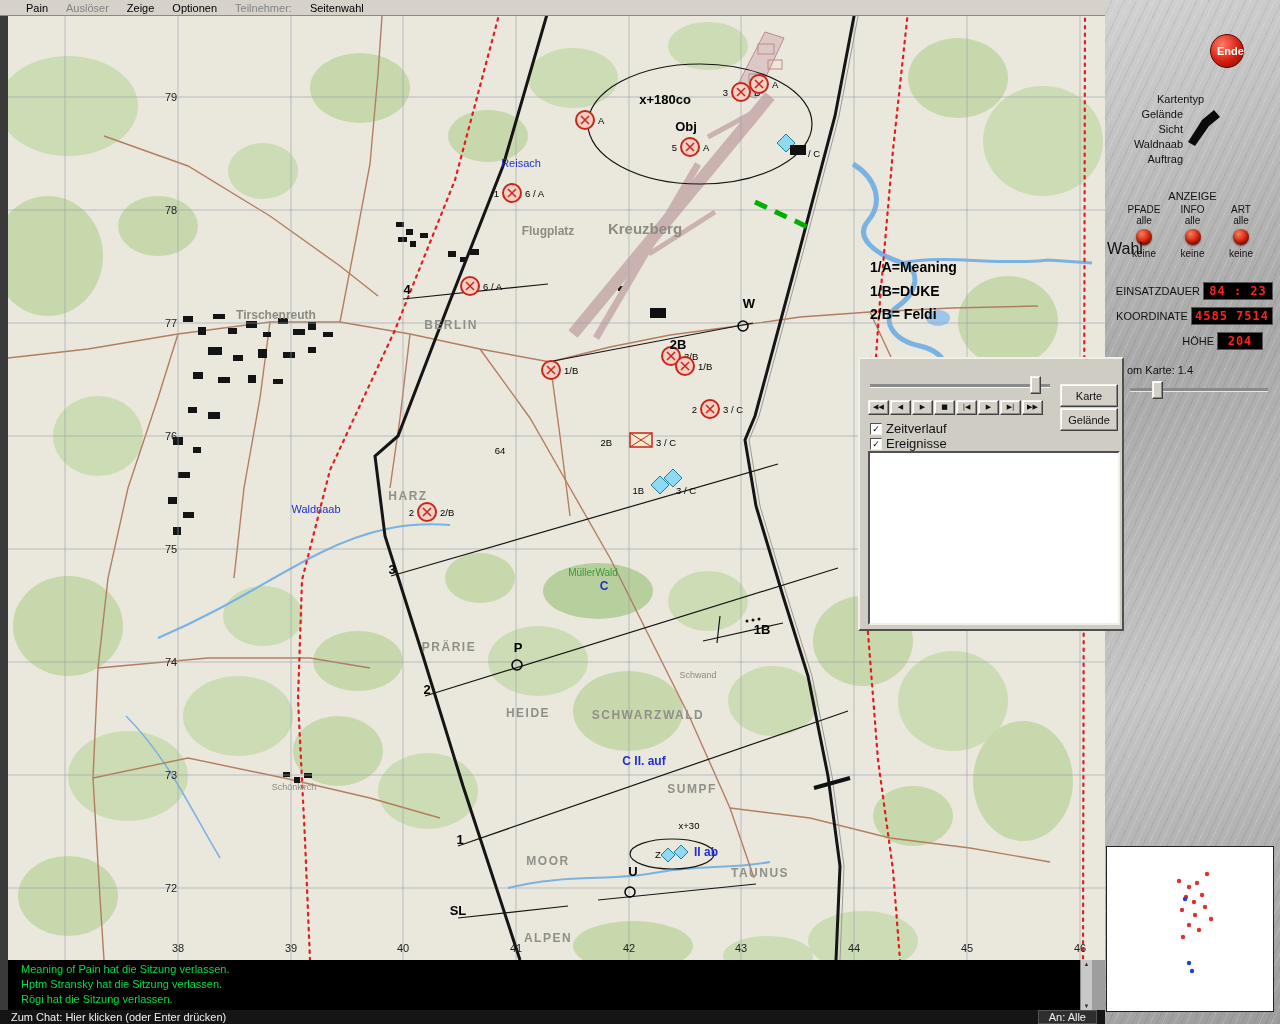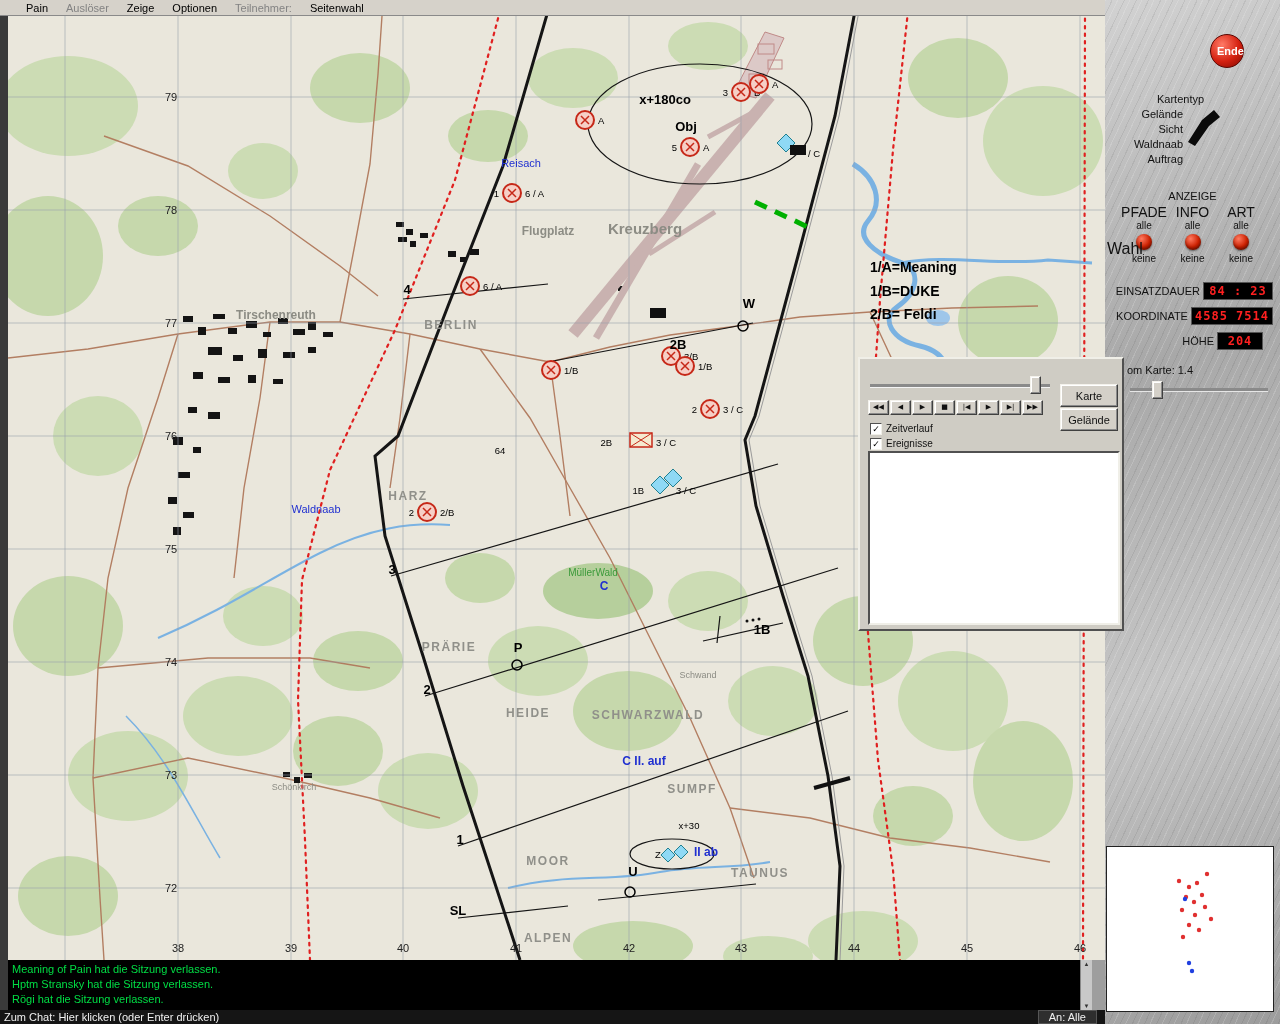--- a/index.html
+++ b/index.html
@@ -58,21 +58,21 @@
     font-family:"Liberation Sans",sans-serif;cursor:pointer;z-index:4;}
   .kt-title{position:absolute;left:1157px;top:93px;font-size:11px;color:#111;z-index:1;}
   #kt-opts{position:absolute;left:1105px;top:107px;width:78px;text-align:right;z-index:1;}
   .ktopt{font-size:11px;color:#111;line-height:15px;cursor:pointer;}
   .penicon{position:absolute;left:1186px;top:108px;z-index:1;}
   .anz-title{position:absolute;left:1105px;top:190px;width:175px;text-align:center;
     font-size:11px;color:#111;z-index:1;}
   #anzeige-cols{position:absolute;left:1121px;top:204px;width:143px;display:flex;
     justify-content:space-between;z-index:1;}
   .acol{width:46px;text-align:center;}
-  .aname{font-size:14px;color:#111;}
+  .aname{font-size:10px;color:#111;}
   .aalle,.akeine{font-size:10px;color:#111;}
   .knob{width:16px;height:16px;border-radius:50%;margin:3px auto;cursor:pointer;
     background:radial-gradient(circle at 35% 30%,#ff7a60,#cc2000 55%,#701000);
     box-shadow:0 1px 2px rgba(0,0,0,.5), inset 0 -2px 3px rgba(0,0,0,.35);}
   .wahl{position:absolute;left:1107px;top:240px;font-size:16px;color:#111;z-index:1;}
   #readouts{position:absolute;left:1105px;top:282px;width:170px;z-index:1;}
   .ro{display:flex;justify-content:flex-end;align-items:center;gap:3px;margin-bottom:7px;}
   .rolab{font-size:11px;color:#111;}
   .roval{font-family:"DejaVu Sans Mono",monospace;font-size:12px;font-weight:bold;
     color:#ff2020;background:#000;border:1px solid #555;padding:1px 3px;min-width:62px;
@@ -97,37 +97,37 @@
     font-family:"DejaVu Sans",sans-serif;color:#111;}
   .bigbtn{position:absolute;width:58px;height:23px;font-size:11px;cursor:pointer;
     font-family:"Liberation Sans",sans-serif;color:#111;}
   #btn-karte{left:200px;top:25px;}
   #btn-gelaende{left:200px;top:49px;}
   #pb-checks{position:absolute;left:10px;top:62px;}
   .cbrow{display:flex;align-items:center;height:15px;cursor:pointer;}
   .cbbox{width:10px;height:10px;background:#fff;border:1px solid;margin-right:4px;
     border-color:#505050 #f0efe8 #f0efe8 #505050;font-size:9px;line-height:10px;
     text-align:center;color:#000;}
-  .cblab{font-size:10px;color:#111;}
+  .cblab{font-size:13px;color:#111;}
   .pb-list{position:absolute;left:8px;top:92px;width:252px;height:174px;background:#fff;
     border:2px solid;border-color:#505050 #f0efe8 #f0efe8 #505050;box-sizing:border-box;}
 
   
   .minimap{position:absolute;left:1106px;top:846px;width:166px;height:164px;background:#fff;
     border:1px solid #222;z-index:3;}
 
   
   .chatbox{position:absolute;left:8px;top:960px;width:1084px;height:50px;background:#000;
-    box-sizing:border-box;padding:2px 4px;overflow:hidden;}
+    box-sizing:border-box;padding:2px 13px;overflow:hidden;}
   .chat-line{font-size:11px;line-height:15px;color:#00dd44;white-space:nowrap;}
   .chat-scroll{position:absolute;right:0;top:0;width:11px;height:100%;background:#c8c8c8;
     border-left:1px solid #888;font-size:6px;color:#333;text-align:center;line-height:8px;
     display:flex;flex-direction:column;justify-content:space-between;cursor:pointer;}
   .statusbar{position:absolute;left:0;top:1010px;width:1105px;height:14px;background:#151515;
-    display:flex;align-items:center;box-sizing:border-box;padding-left:4px;}
+    display:flex;align-items:center;box-sizing:border-box;padding-left:11px;}
   .statushint{font-size:11px;color:#f0f0f0;cursor:pointer;}
   .anbox{margin-left:auto;margin-right:8px;background:#2e2e2e;border:1px solid #555;
     padding:0 10px;font-size:11px;color:#f0f0f0;cursor:pointer;}
 </style>
 </head>
 <body>
 
 <div class="screen">
 
   <div class="menubar" id="menubar">

